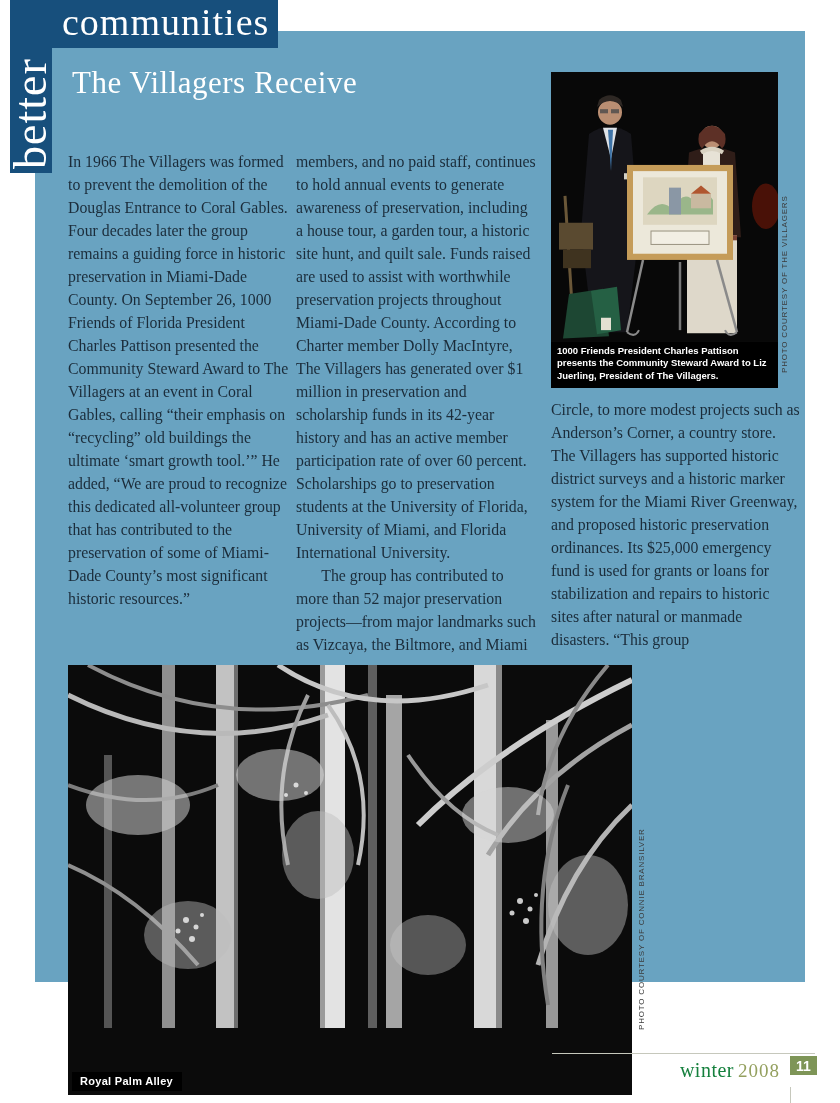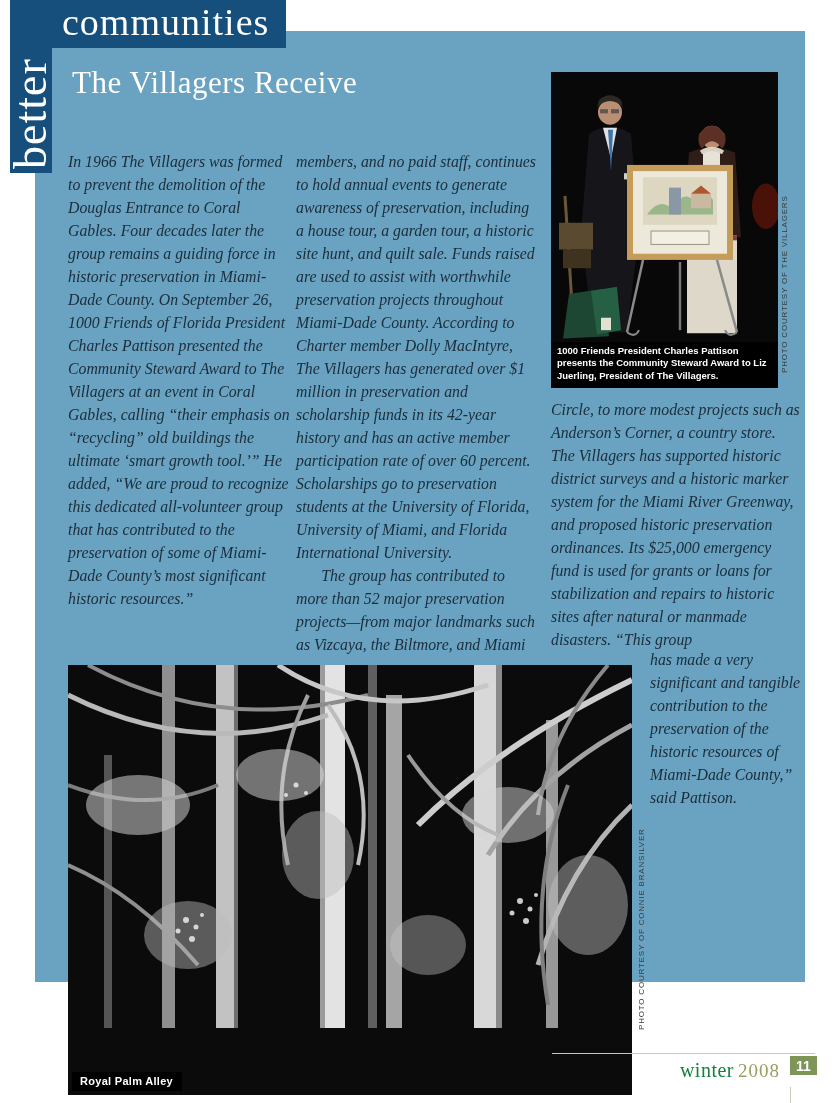--- a/index.html
+++ b/index.html
@@ -8,31 +8,31 @@
 
   
   .bluebox{position:absolute;left:35px;top:31px;width:770px;height:951px;background:#69a3c1;}
 
   
   .kicker-vert{position:absolute;left:10px;top:0;width:42px;height:173px;background:#174f7c;}
   .kicker-vert .vtext{position:absolute;left:0;top:0;width:42px;height:173px;
         writing-mode:vertical-rl;transform:rotate(180deg);
         color:#ffffff;font-size:46px;letter-spacing:1px;line-height:42px;
         text-align:left;padding-top:4px;box-sizing:border-box;}
-  .kicker-horiz{position:absolute;left:10px;top:0;width:268px;height:48px;background:#174f7c;padding-left:8px;}
+  .kicker-horiz{position:absolute;left:10px;top:0;width:268px;height:48px;background:#174f7c;}
   .kicker-horiz .htext{position:absolute;left:52px;top:-4px;color:#ffffff;font-size:38px;
         letter-spacing:1px;line-height:52px;}
 
   
   .headline{position:absolute;left:72px;top:64px;color:#ffffff;font-size:31px;
         line-height:38px;letter-spacing:0.5px;}
 
   
   .col{position:absolute;color:#1b2c3a;font-size:15.8px;line-height:23px;text-align:left;}
-  .col p{margin:0;font-style:italic;}
+  .col p{margin:0;}
   .col p.indent{text-indent:1.6em;}
   .col1{left:68px;top:150px;width:224px;}
   .col2{left:296px;top:150px;width:242px;}
   .col3a{left:551px;top:398px;width:250px;}
   .col3b{left:650px;top:648px;width:154px;}
 
   
   .photo-top{position:absolute;left:551px;top:72px;width:227px;height:316px;background:#0a0a0a;
         display:flex;flex-direction:column;}
   .photo-top svg{display:block;flex:1 1 auto;}
@@ -85,23 +85,20 @@
 
   <div class="col col1">
     <p>In 1966 The Villagers was formed to prevent the demolition of the Douglas Entrance to Coral Gables. Four decades later the group remains a guiding force in historic preservation in Miami-Dade County. On September 26, 1000 Friends of Florida President Charles Pattison presented the Community Steward Award to The Villagers at an event in Coral Gables, calling “their emphasis on “recycling” old buildings the ultimate ‘smart growth tool.’” He added, “We are proud to recognize this dedicated all-volunteer group that has contributed to the preservation of some of Miami-Dade County’s most significant historic resources.”</p>
   </div>
   <div class="col col2">
     <p>members, and no paid staff, continues to hold annual events to generate awareness of preservation, including a house tour, a garden tour, a historic site hunt, and quilt sale. Funds raised are used to assist with worthwhile preservation projects throughout Miami-Dade County. According to Charter member Dolly MacIntyre, The Villagers has generated over $1 million in preservation and scholarship funds in its 42-year history and has an active member participation rate of over 60 percent. Scholarships go to preservation students at the University of Florida, University of Miami, and Florida International University.</p>
     <p class="indent">The group has contributed to more than 52 major preservation projects—from major landmarks such as Vizcaya, the Biltmore, and Miami</p>
   </div>
   <div class="col col3a">
     <p>Circle, to more modest projects such as Anderson’s Corner, a country store. The Villagers has supported historic district surveys and a historic marker system for the Miami River Greenway, and proposed historic preservation ordinances. Its $25,000 emergency fund is used for grants or loans for stabilization and repairs to historic sites after natural or manmade disasters. “This group</p>
-  </div>
-  <div class="col col3b">
-    <p>has made a very significant and tangible contribution to the preservation of the historic resources of Miami-Dade County,” said Pattison.</p>
   </div>
 
   <div class="photo-top">
     <svg viewBox="0 0 227 261" preserveAspectRatio="none">
       <rect width="227" height="261" fill="#080808"></rect>
       <ellipse cx="215" cy="130" rx="14" ry="22" fill="#5a1408" opacity="0.8"></ellipse>
 
       <circle cx="59" cy="39" r="12" fill="#b98e72"></circle>
       <path d="M46,34 q13,-12 26,0 l-2,-7 q-11,-9 -22,0 z" fill="#2e2824"></path>
       <rect x="49" y="36" width="8" height="4" fill="#4a4a4a" opacity="0.8"></rect>

